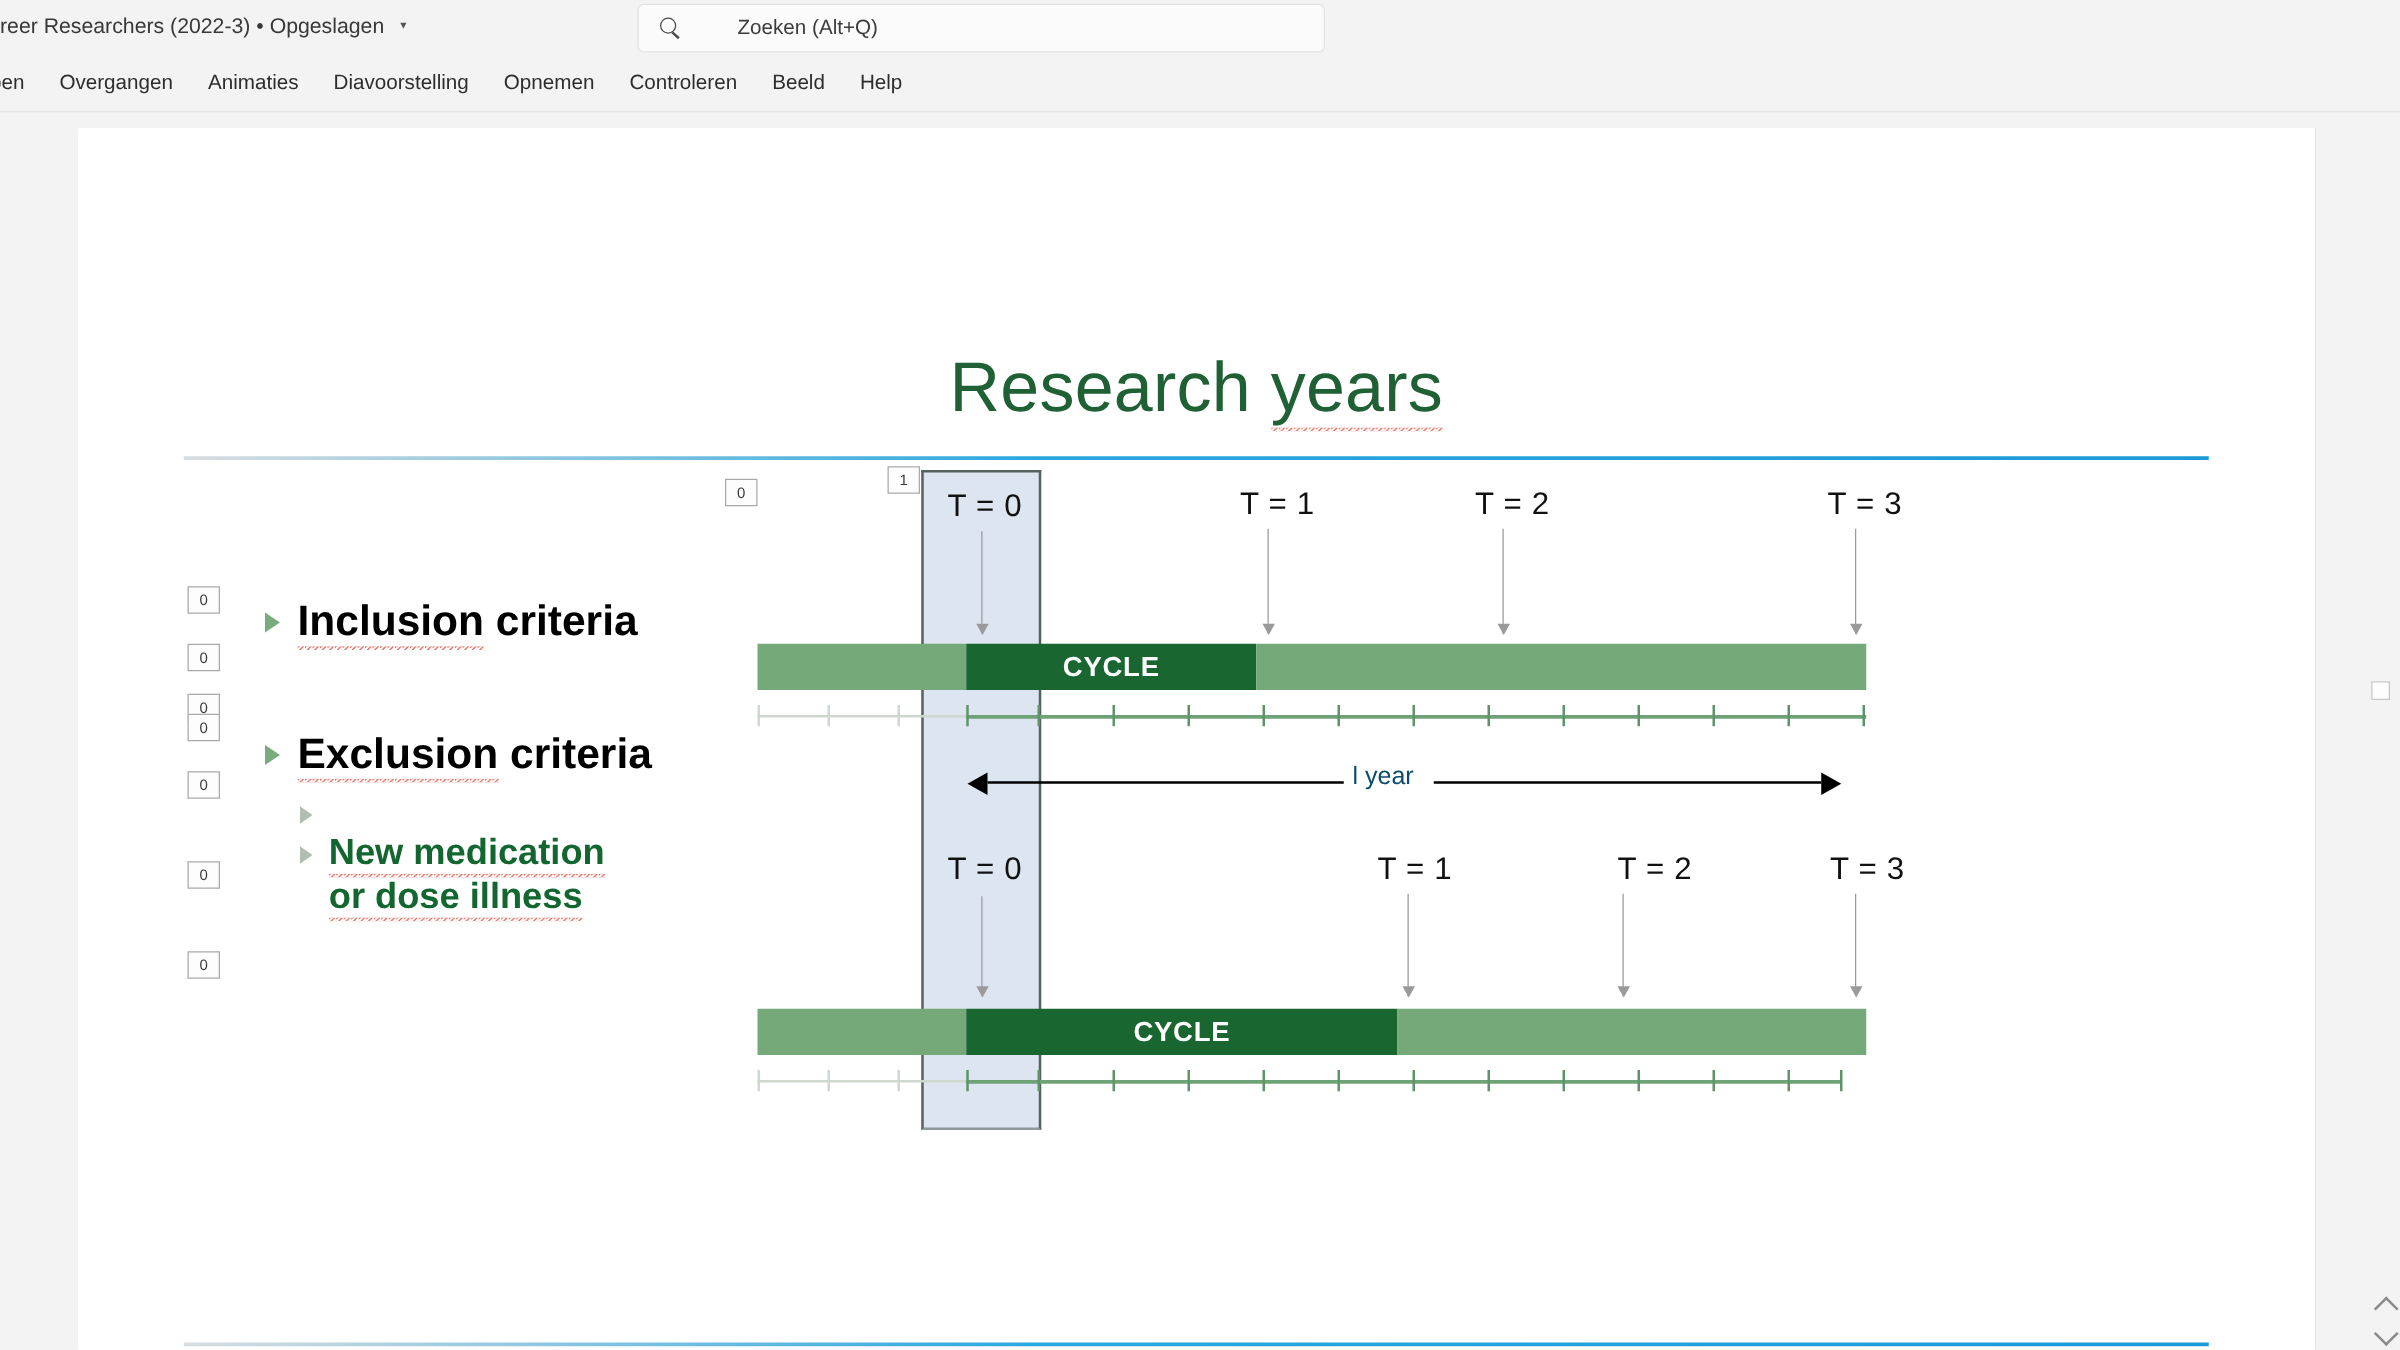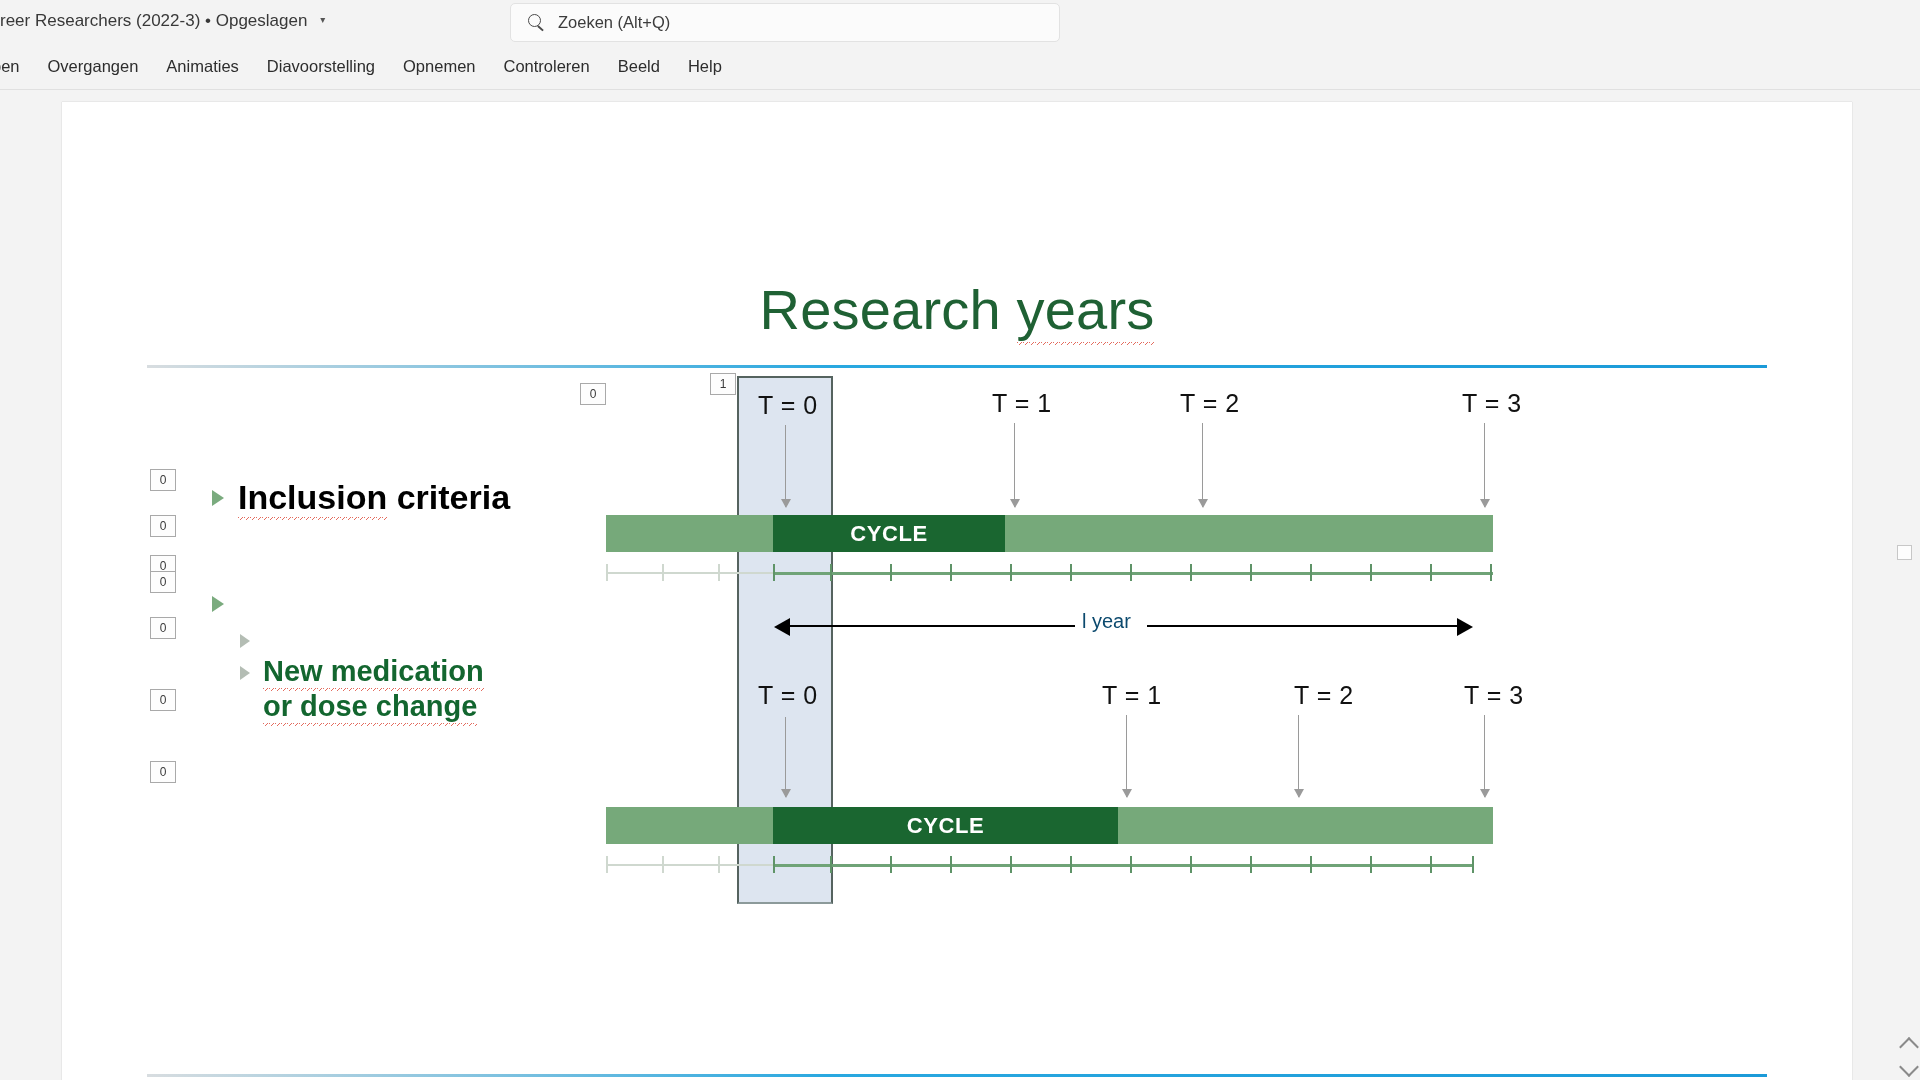--- a/index.html
+++ b/index.html
@@ -28,21 +28,21 @@
   }
   .searchbox .mag { width: 19px; height: 19px; position: relative; flex: 0 0 auto; }
   .searchbox .mag::before {
     content:""; position:absolute; left:1px; top:1px; width:11px; height:11px;
     border:1.6px solid #4a4a4a; border-radius:50%;
   }
   .searchbox .mag::after {
     content:""; position:absolute; left:11px; top:12px; width:7px; height:1.6px;
     background:#4a4a4a; transform: rotate(42deg); transform-origin: left center;
   }
-  .search-ph { font-size: 16.5px; color: #3c3c3c; }
+  .search-ph { font-size: 16.5px; color: #3c3c3c; margin-left: 32px; }
 
   .menubar {
     position: absolute; left: 0; top: 43px; width: 1920px; height: 47px;
     background: #f3f3f3; display: flex; align-items: center;
   }
   .menu-item {
     font-size: 16.5px; color: #2d2d2d; padding: 6px 14px; white-space: nowrap;
     border-radius: 4px; cursor: default;
   }
   .menu-item:first-child { margin-left: -22px; }
@@ -255,35 +255,36 @@
 
           <div class="anim" style="left:-62px; top:78px;">0</div>
         </div>
 
         <div class="gap-lg"></div>
 
         <div class="blk">
           <div class="anim" style="left:-62px; top:-12px;">0</div>
           <div class="b1">
             <span class="tri"></span>
+            <span><span class="squiggle">Exclusion</span> criteria</span>
           </div>
 
           <div class="anim" style="left:-62px; top:34px;">0</div>
           <div class="b2">
             <span class="tri"></span>
           </div>
 
           <div class="anim" style="left:-62px; top:106px;">0</div>
 
           <div class="anim" style="left:-62px; top:178px;">0</div>
           <div class="b2">
             <span class="tri"></span>
             <span>
               <span class="squiggle">New medication</span><br>
-              <span class="squiggle">or dose change</span>
+              <span class="squiggle">or dose illness</span>
             </span>
           </div>
         </div>
       </div>
 
       <div class="diagram">
 
         <div class="anim" style="left:-22px; top:16px;">0</div>
         <div class="anim" style="left:108px; top:6px;">1</div>
 

